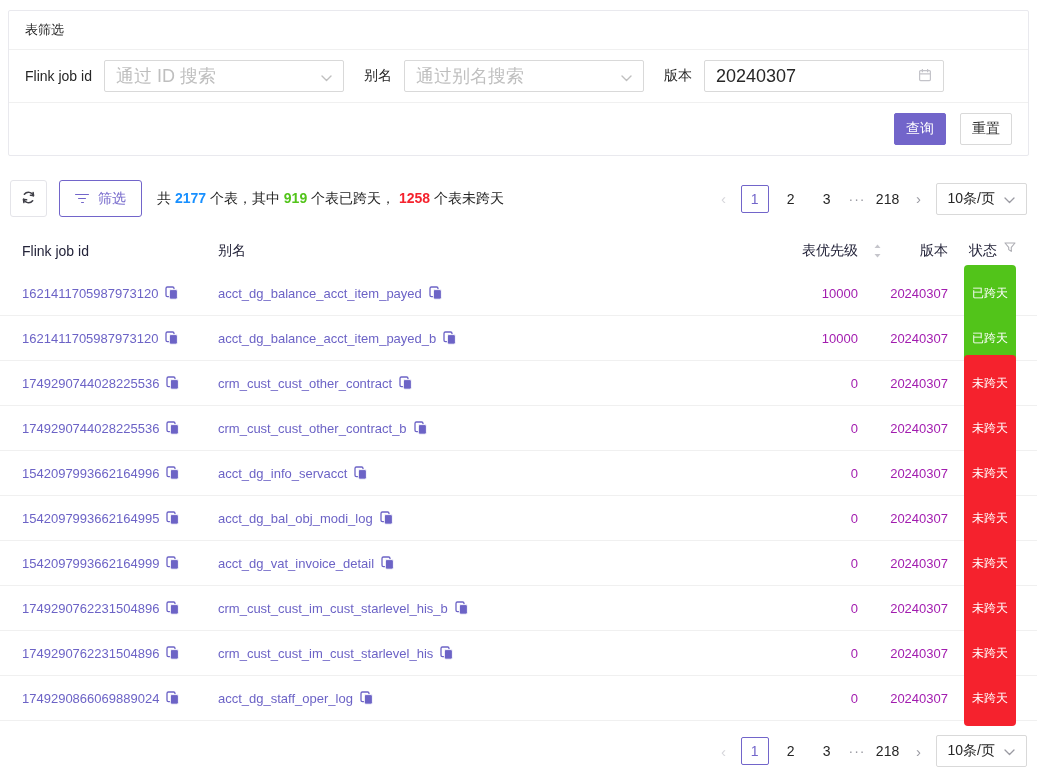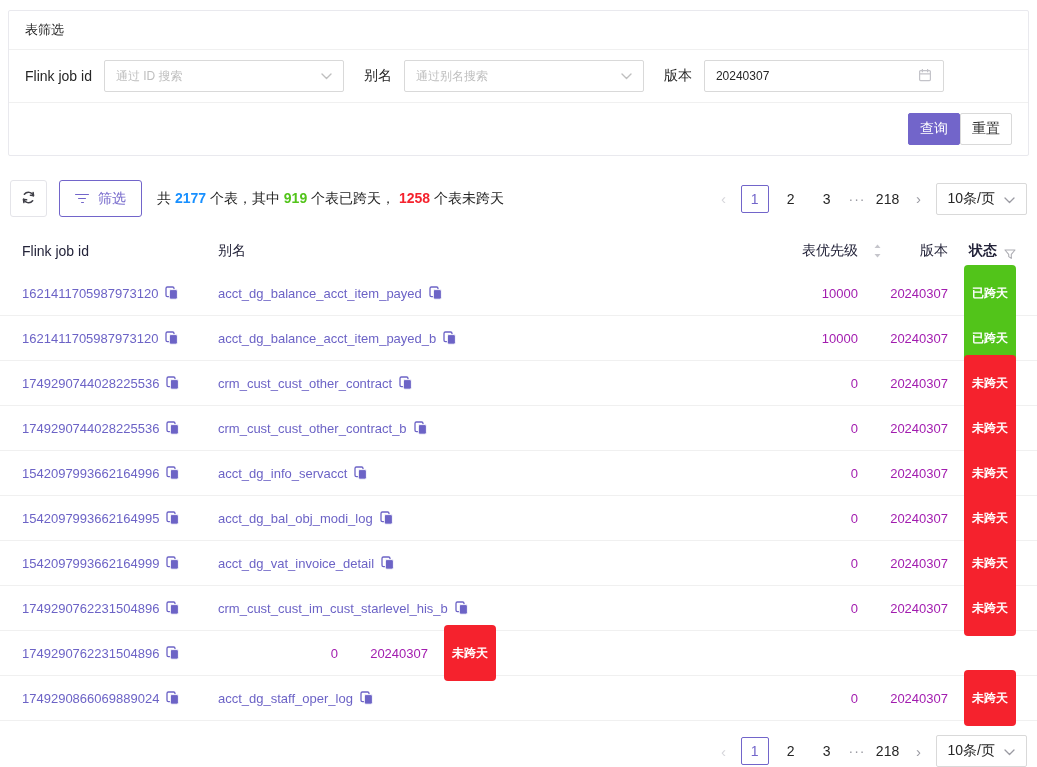--- a/index.html
+++ b/index.html
@@ -11,29 +11,29 @@
   }
   
   .card { margin:10px 8px 0; border:1px solid var(--card-border); border-radius:2px; background:#fff; }
   .card-header { padding:10px 16px; border-bottom:1px solid var(--row-border); font-size:13px; }
   .card-filters { display:flex; align-items:center; padding:10px 16px; border-bottom:1px solid var(--row-border); }
   .field { display:flex; align-items:center; }
   .field + .field { margin-left:20px; }
   .field label { font-size:14px; margin-right:12px; white-space:nowrap; }
   .control { width:240px; height:32px; border:1px solid var(--border); border-radius:2px;
     display:flex; align-items:center; justify-content:space-between; padding:0 11px;
-    font-size:12px; background:#fff; cursor:pointer; }
+    font-size:18px; background:#fff; cursor:pointer; }
   .control .placeholder { color:var(--muted); }
   .control .value { color:#262626; }
   .card-actions { display:flex; justify-content:flex-end; align-items:center; padding:10px 16px; }
   .btn { height:32px; min-width:44px; padding:0 11px; border-radius:2px; font-size:14px;
     border:1px solid var(--border); background:#fff; color:#333; cursor:pointer;
     font-family:"Liberation Sans", sans-serif; }
   .btn.primary { background:var(--primary); border-color:var(--primary); color:#fff;text-align:center; }
-  .btn + .btn { }
+  .btn + .btn { margin-left:14px; }
   
   .toolbar { display:flex; align-items:center; margin:24px 10px 0; height:37px; }
   .icon-btn { width:37px; height:37px; border:1px solid #e4e4e9; border-radius:3px; background:#fff;
     display:flex; align-items:center; justify-content:center; cursor:pointer; }
   .filter-btn { margin-left:12px; height:37px; padding:0 15px; border:1px solid var(--primary);
     color:var(--primary); border-radius:3px; background:#fff; display:flex; align-items:center;
     font-size:14px; cursor:pointer; font-family:"Liberation Sans", sans-serif; }
   .filter-lines { display:inline-flex; flex-direction:column; align-items:center; margin-right:9px; }
   .filter-lines i { display:block; background:var(--primary); height:1.6px; border-radius:1px; }
   .filter-lines i:nth-child(1){ width:14px; }
@@ -59,21 +59,21 @@
   
   .table { margin-top:13px; }
   .thead { display:flex; align-items:center; height:41px; padding:0 21px 0 22px;
     font-size:14px; color:#24243a; }
   .tr { display:flex; align-items:center; height:45px; padding:0 21px 0 22px;
     border-bottom:1px solid var(--row-border); font-size:13px; }
   .c-id { width:196px; display:flex; align-items:center; }
   .c-alias { flex:1; display:flex; align-items:center; }
   .c-priority { width:120px; display:flex; justify-content:flex-end; position:relative; text-align:right; }
   .c-version { width:90px; text-align:right; }
-  .c-status { width:68px; display:flex; justify-content:flex-end; align-items:flex-end;font-weight:bold; }
+  .c-status { width:68px; display:flex; justify-content:flex-end; align-items:flex-start; }
   .th-sorter { position:absolute; right:-24px; top:50%; transform:translateY(-50%); line-height:0; cursor:pointer; }
   .th-funnel { margin-left:7px; line-height:0; cursor:pointer; }
   a.cell-link { color:var(--link); text-decoration:none; cursor:pointer; }
   .copy-btn { margin-left:7px; line-height:0; color:var(--link); cursor:pointer; }
   .badge { display:inline-block; padding:20px 8px; border-radius:4px; font-size:12px; color:#fff; line-height:16px; }
   .badge.success { background:var(--green); }
   .badge.danger { background:var(--red); }
   .cell-num { color:#a21caf; }
   
   .footer { display:flex; margin:14px 10px 0; }
@@ -398,20 +398,29 @@
   <div class="tr">
     <div class="c-id">
       <a class="cell-link">1749290762231504896</a>
       <span class="copy-btn">
         <svg width="13" height="14" viewBox="0 0 13 14">
           <rect x="1" y="1" width="8" height="9.6" rx="1.4" fill="none" stroke="currentColor" stroke-width="1.3"></rect>
           <rect x="4.4" y="3.6" width="8" height="9.6" rx="1.4" fill="currentColor" stroke="#fff" stroke-width="0.9"></rect>
         </svg>
       </span>
     </div>
+    <div class="c-alias">
+      <a class="cell-link">crm_cust_cust_im_cust_starlevel_his</a>
+      <span class="copy-btn">
+        <svg width="13" height="14" viewBox="0 0 13 14">
+          <rect x="1" y="1" width="8" height="9.6" rx="1.4" fill="none" stroke="currentColor" stroke-width="1.3"></rect>
+          <rect x="4.4" y="3.6" width="8" height="9.6" rx="1.4" fill="currentColor" stroke="#fff" stroke-width="0.9"></rect>
+        </svg>
+      </span>
+    </div>
     <div class="c-priority cell-num">0</div>
     <div class="c-version cell-num">20240307</div>
     <div class="c-status">
       <span class="badge danger">未跨天</span>
     </div>
   </div>
 
   <div class="tr">
     <div class="c-id">
       <a class="cell-link">1749290866069889024</a>

